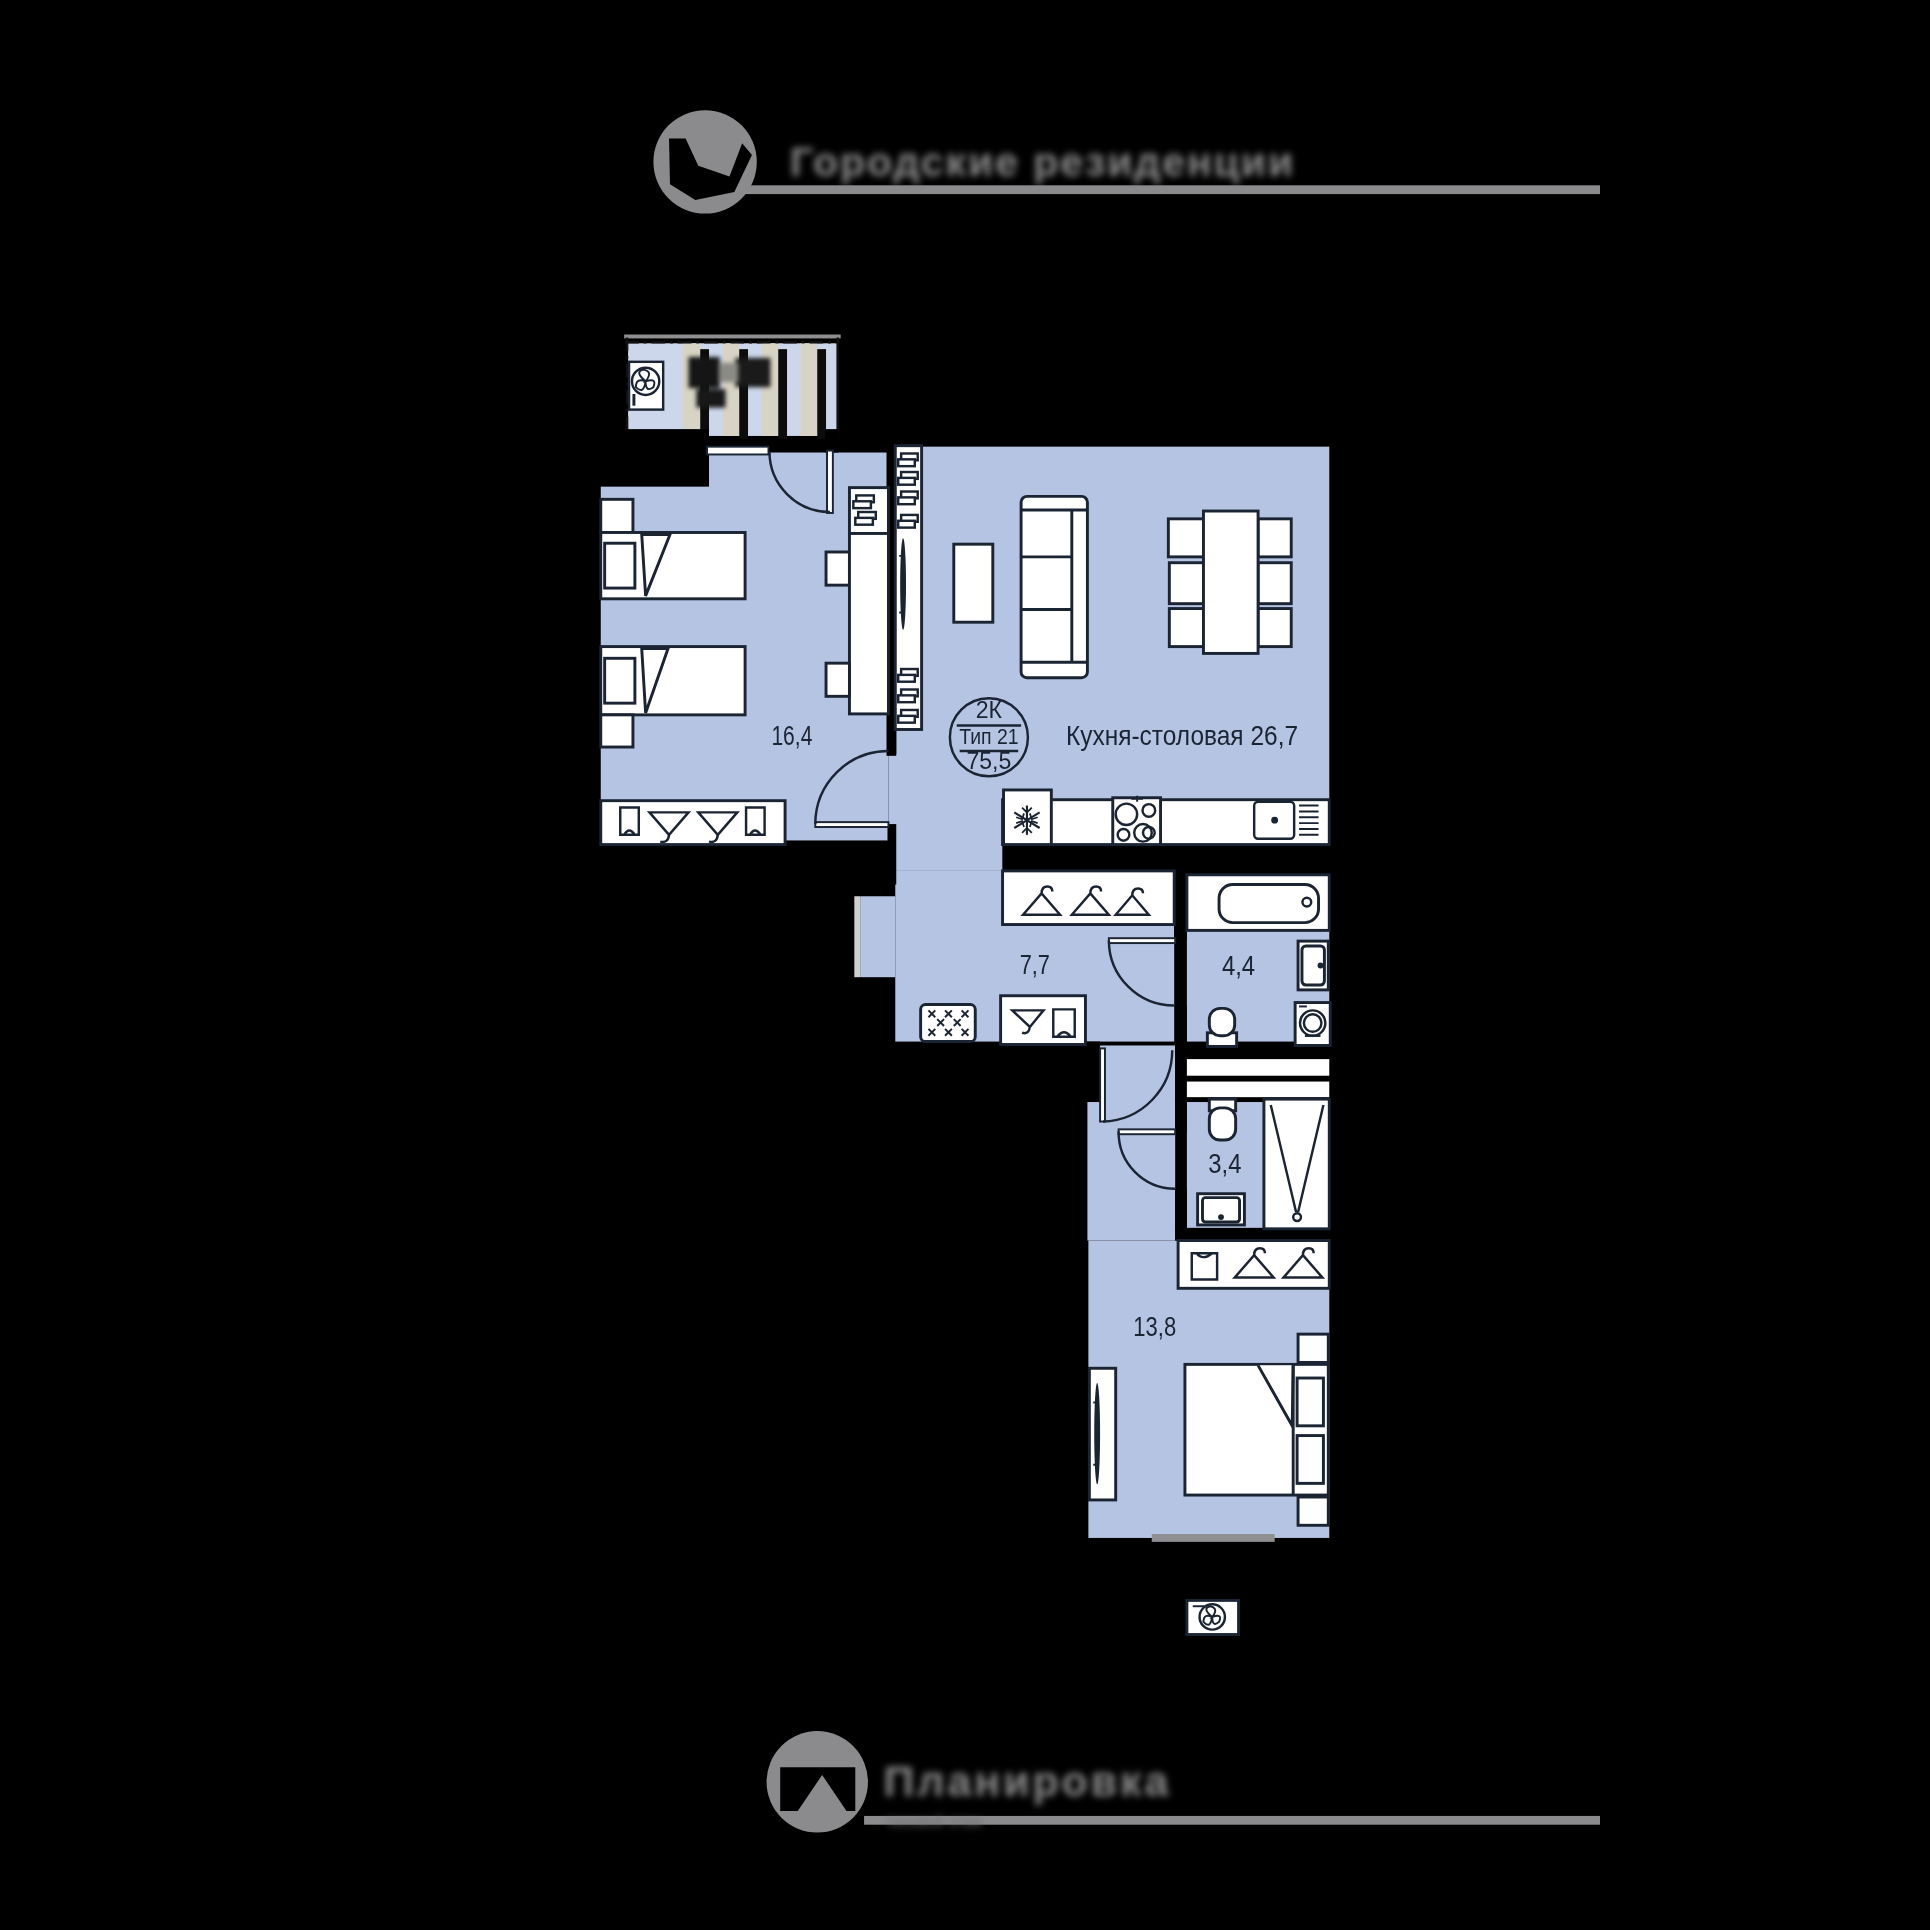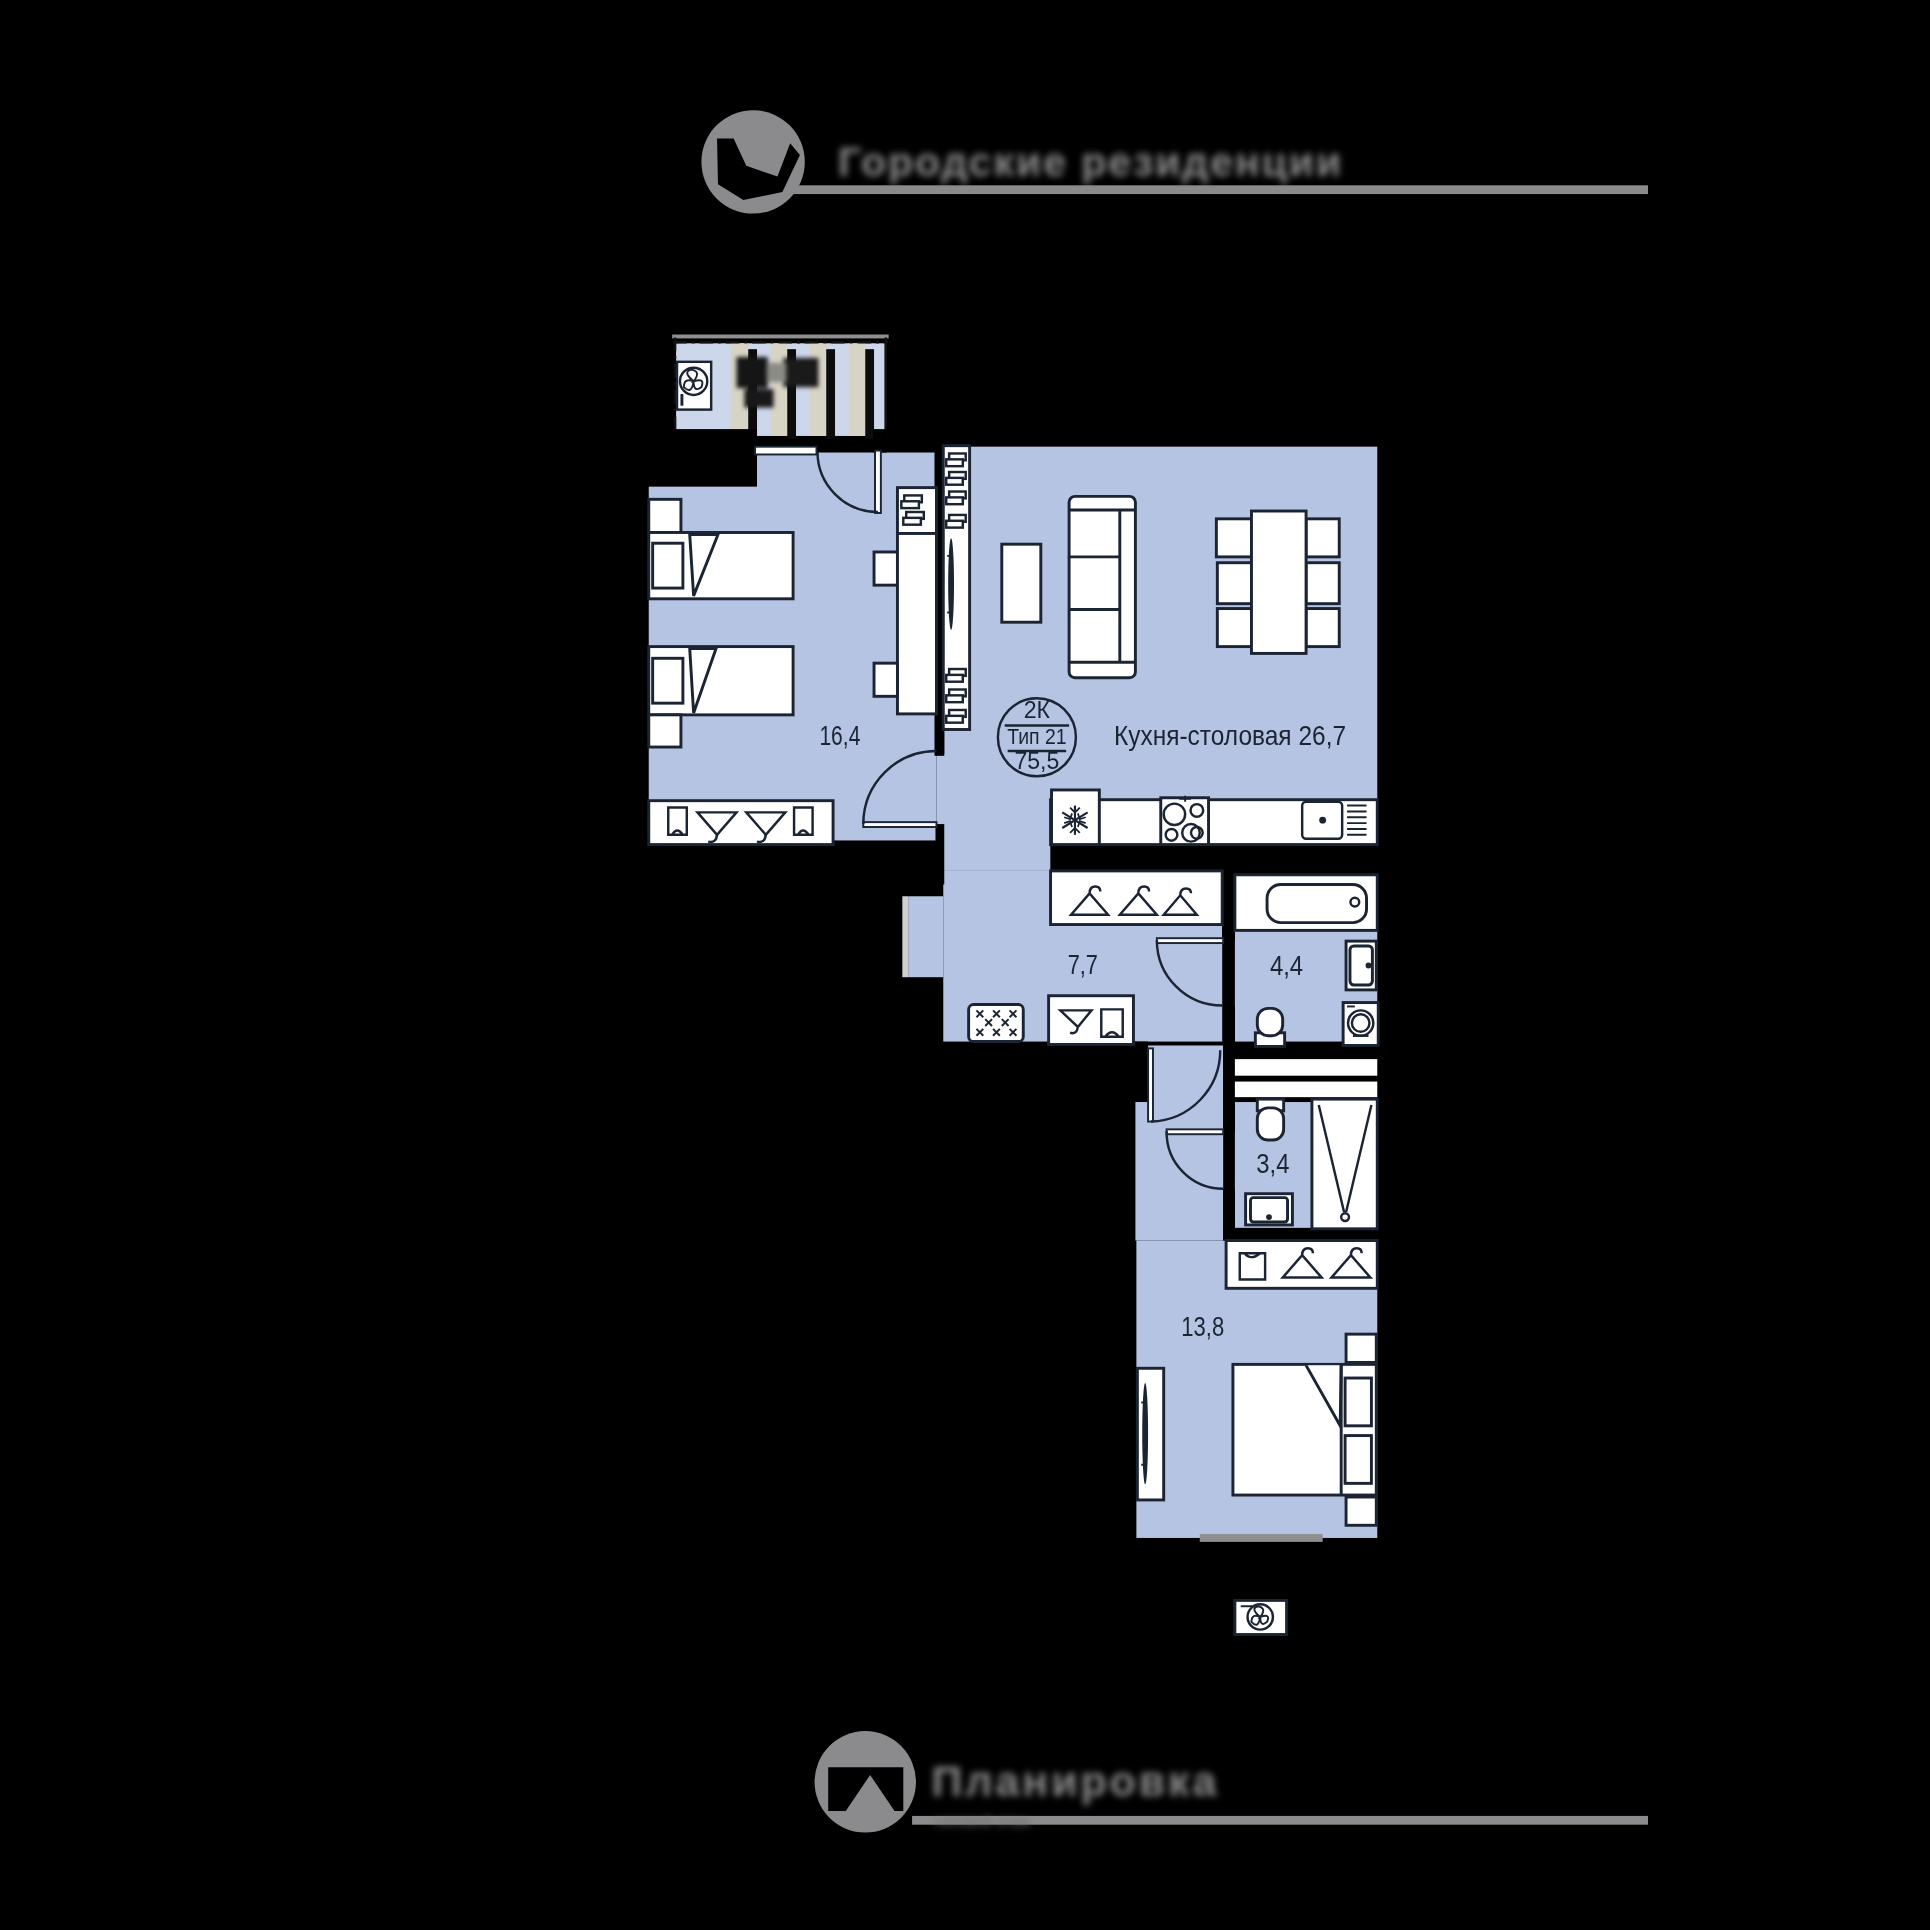--- a/index.html
+++ b/index.html
@@ -1,17 +1,17 @@
 <!DOCTYPE html>
 <html><head>
 <meta charset="utf-8">
 <style>
   html,body{margin:0;padding:0;background:#000;}
   #page{position:relative;width:1600px;height:1931px;background:#000;overflow:hidden;
-        font-family:"Liberation Sans", sans-serif;margin-left:48px;}
+        font-family:"Liberation Sans", sans-serif;}
   svg{position:absolute;top:0;left:0;}
   .blurtxt{filter:blur(4px);}
 </style>
 </head>
 <body>
 <div id="page">
 <svg width="1931" height="1931" viewBox="0 0 1980 1980">
 
   <g id="floors" fill="#b6c4e3" stroke="none">
     <rect x="616" y="464" width="295" height="398"></rect>

